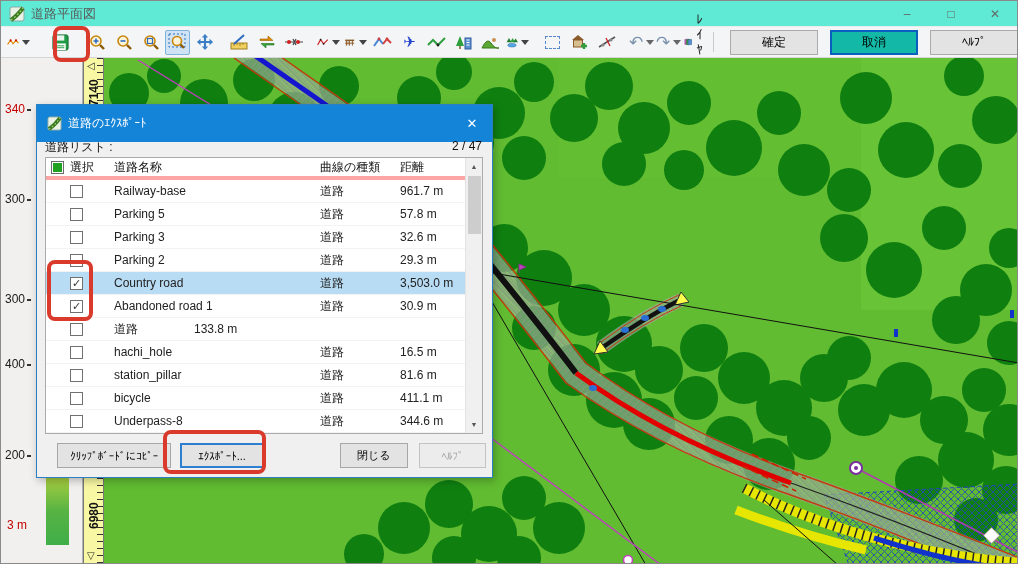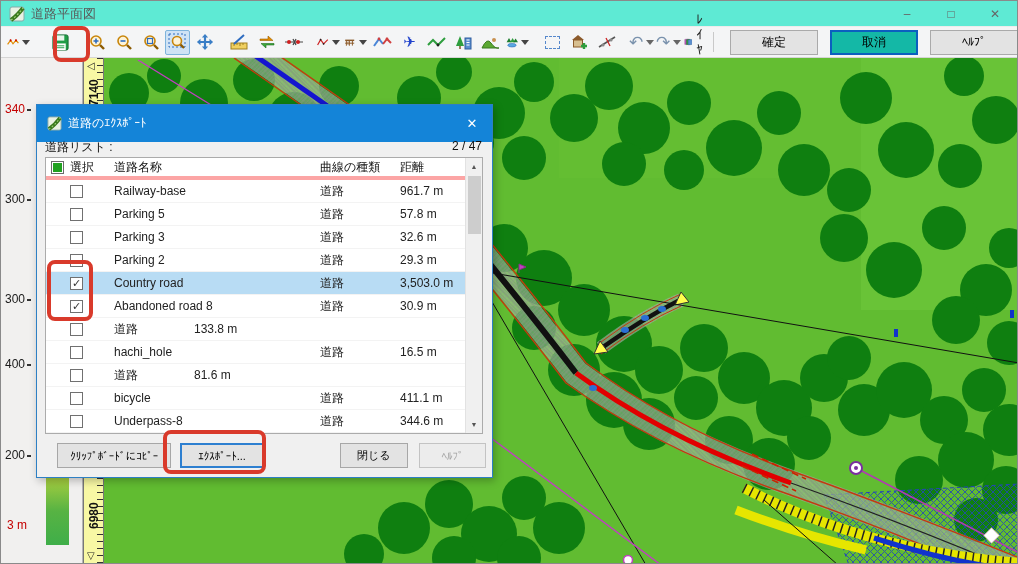--- a/index.html
+++ b/index.html
@@ -513,21 +513,21 @@
               <span class="row-cb">✓</span>
             </span>
             <span class="col-name">Country road</span>
             <span class="col-curve">道路</span>
             <span class="col-dist">3,503.0 m</span>
           </div>
           <div class="tbl-row">
             <span class="col-sel">
               <span class="row-cb">✓</span>
             </span>
-            <span class="col-name">Abandoned road 8</span>
+            <span class="col-name">Abandoned road 1</span>
             <span class="col-curve">道路</span>
             <span class="col-dist">30.9 m</span>
           </div>
           <div class="tbl-row">
             <span class="col-sel">
               <span class="row-cb"></span>
             </span>
             <span class="col-curve">道路</span>
             <span class="col-dist">133.8 m</span>
           </div>
@@ -536,20 +536,21 @@
               <span class="row-cb"></span>
             </span>
             <span class="col-name">hachi_hole</span>
             <span class="col-curve">道路</span>
             <span class="col-dist">16.5 m</span>
           </div>
           <div class="tbl-row">
             <span class="col-sel">
               <span class="row-cb"></span>
             </span>
+            <span class="col-name">station_pillar</span>
             <span class="col-curve">道路</span>
             <span class="col-dist">81.6 m</span>
           </div>
           <div class="tbl-row">
             <span class="col-sel">
               <span class="row-cb"></span>
             </span>
             <span class="col-name">bicycle</span>
             <span class="col-curve">道路</span>
             <span class="col-dist">411.1 m</span>

